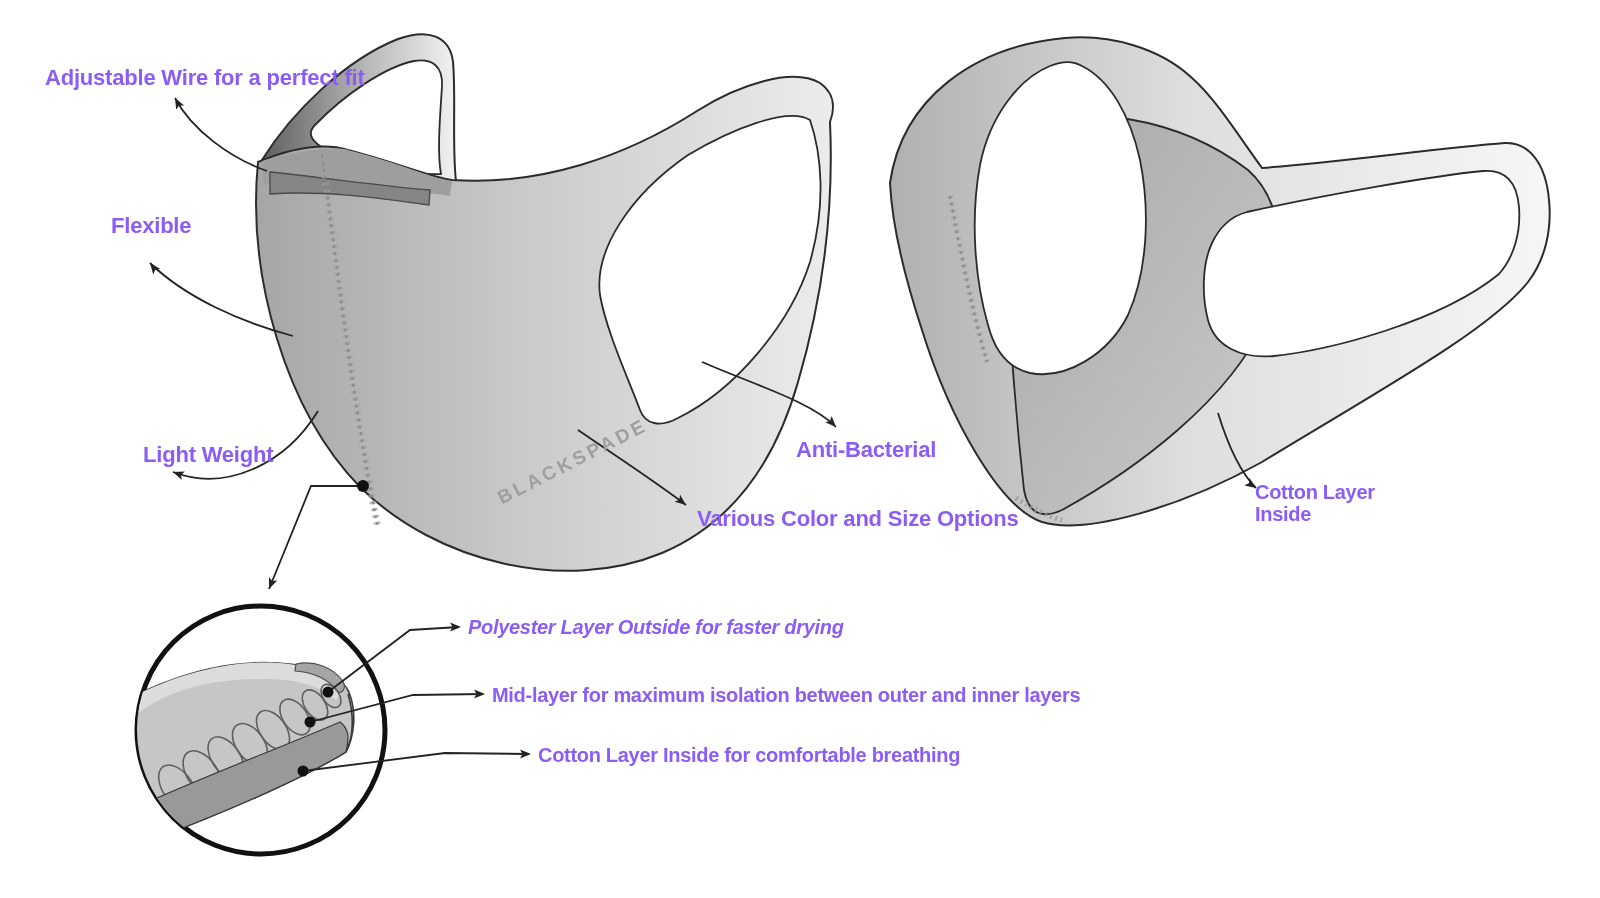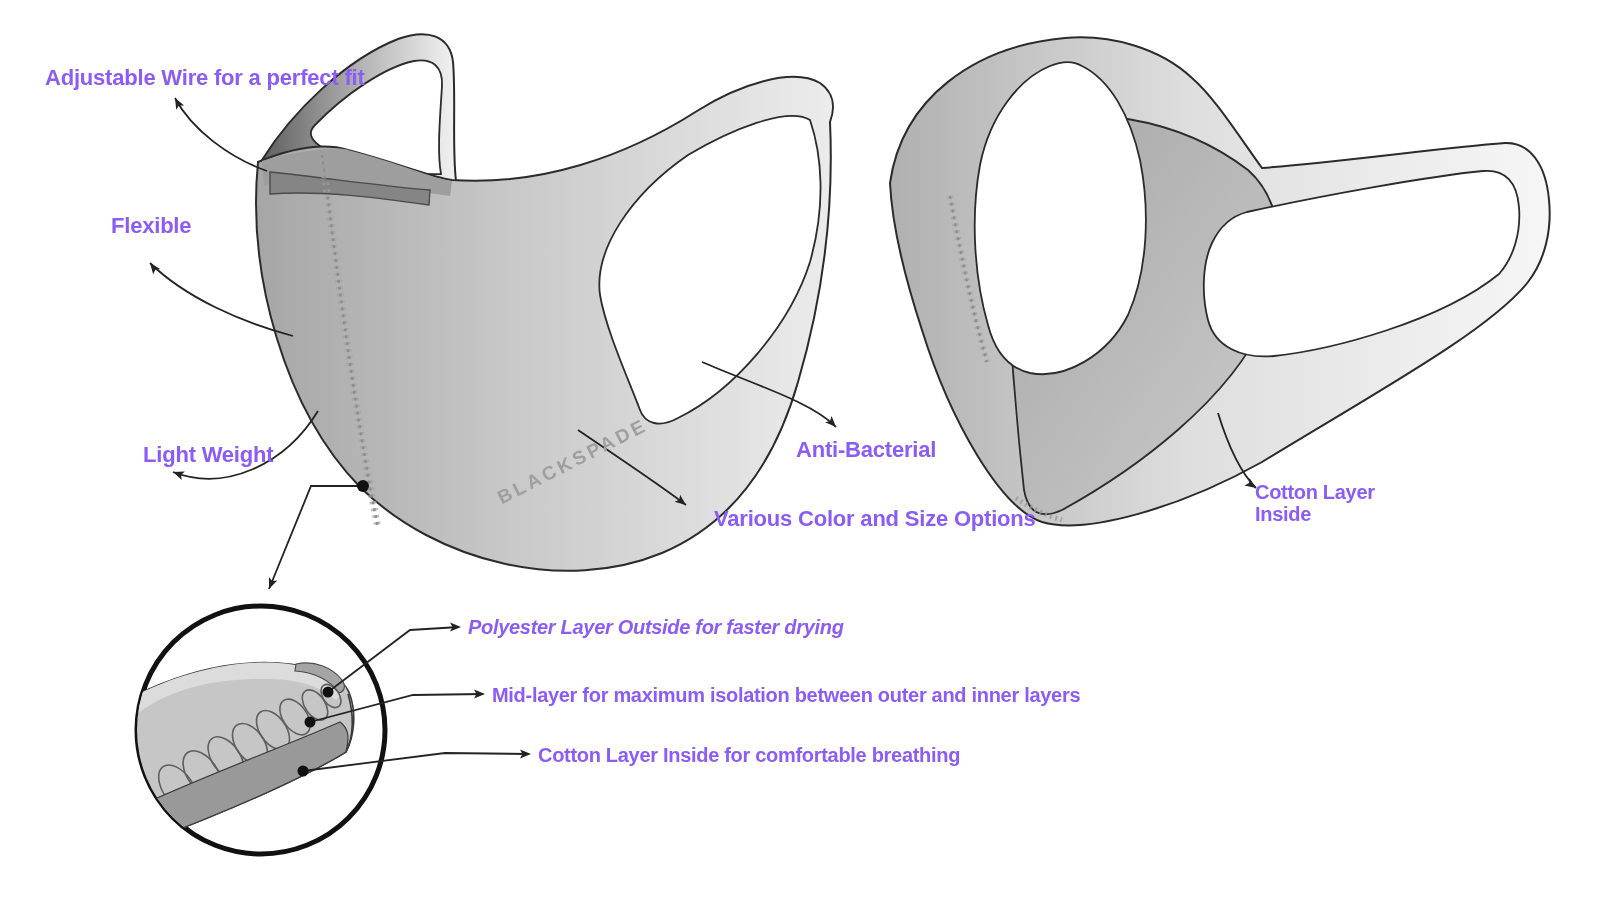--- a/index.html
+++ b/index.html
@@ -182,21 +182,21 @@
   </svg>
 
   <div class="label" style="left:45px;top:66px;">Adjustable Wire for a perfect fit</div>
 
   <div class="label" style="left:111px;top:214px;">Flexible</div>
 
   <div class="label" style="left:118px;top:443px;margin-left:25px;">Light Weight</div>
 
   <div class="label" style="left:752px;top:438px;margin-left:44px;">Anti-Bacterial</div>
 
-  <div class="label" style="left:697px;top:507px;margin-left:17px;">Various Color and Size Options</div>
+  <div class="label" style="left:697px;top:507px;">Various Color and Size Options</div>
 
   <div class="label small center" style="left:1255px;top:481px;width:155px;">
     <div>Cotton Layer</div>
     <div>Inside</div>
   </div>
 
   <div class="label small" style="left:468px;top:616px;font-style:italic;">Polyester Layer Outside for faster drying</div>
 
   <div class="label small" style="left:492px;top:684px;">Mid-layer for maximum isolation between outer and inner layers</div>
 

